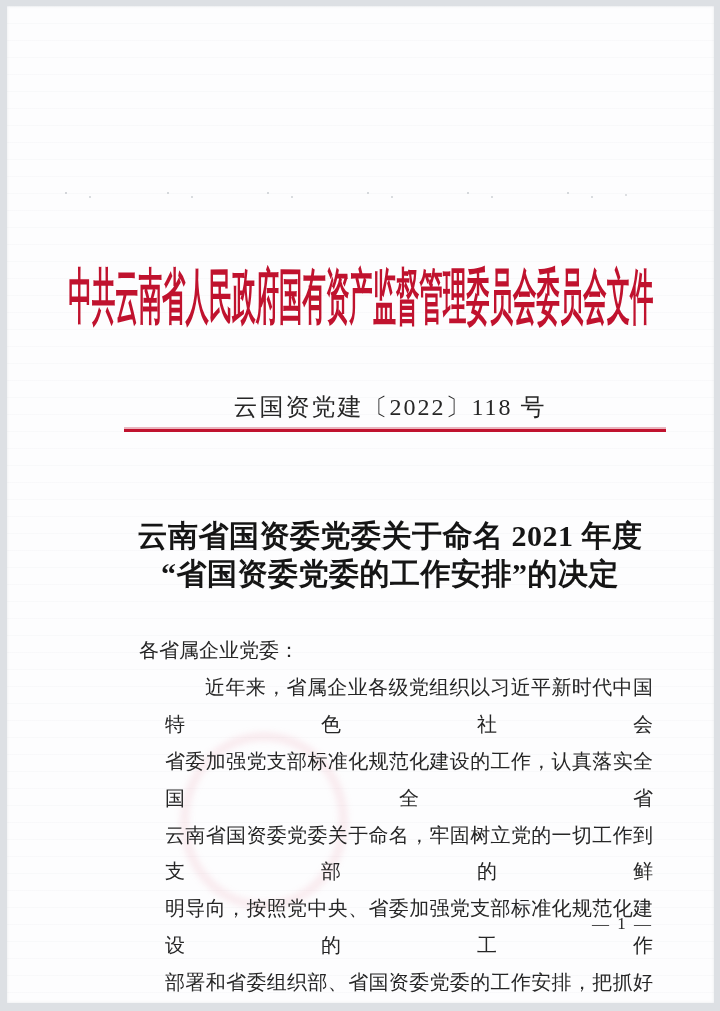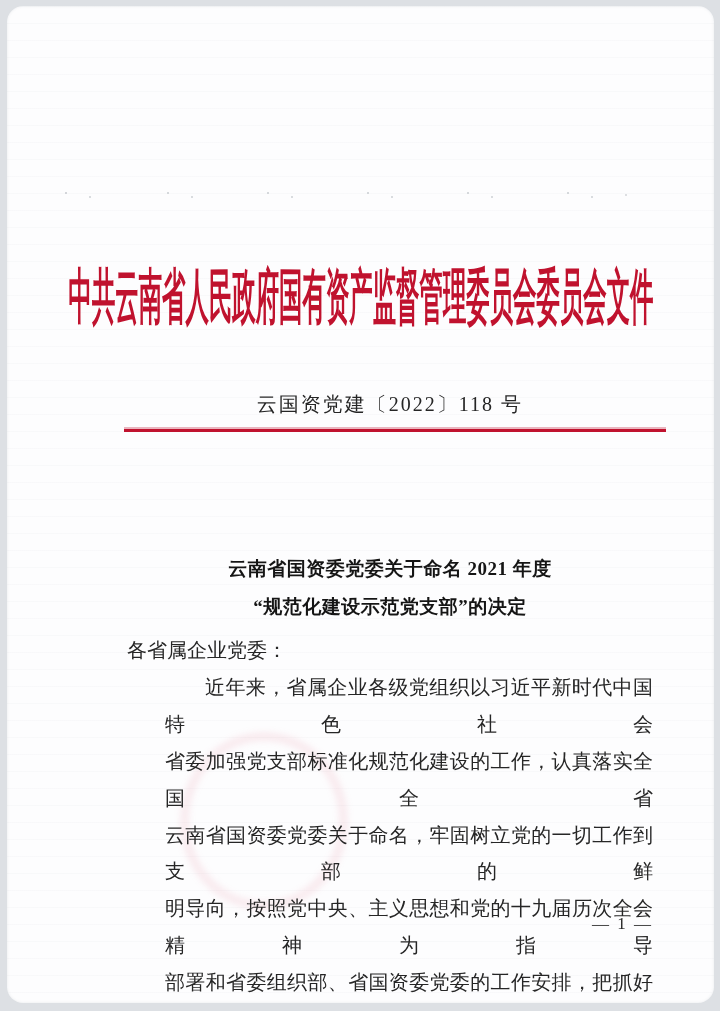--- a/index.html
+++ b/index.html
@@ -12,21 +12,21 @@
   .stage {
     position: relative;
     width: 720px; height: 1011px;
     background: #dde0e4;
   }
   .paper {
     position: absolute;
     left: 7px; top: 6px;
     width: 707px; height: 997px;
     background: #fdfdfe;
-    border-radius: 16px;
+    border-radius: 0;
     box-shadow: inset 0 0 3px rgba(90,100,115,0.12);
     overflow: hidden;
   }
   
   .paper::before {
     content: "";
     position: absolute; inset: 0;
     background: repeating-linear-gradient(180deg,
       rgba(120,130,145,0.035) 0 1px, transparent 1px 17px);
     pointer-events: none;
@@ -73,55 +73,54 @@
   .content {
     position: absolute;
     left: 120px; top: 0;
     width: 526px; height: 100%;
   }
   .doc-number {
     position: absolute;
     top: 385px; left: 0;
     width: 100%;
     text-align: center;
-    font-size: 20px;
+    font-size: 24px;
     color: #262626;
     letter-spacing: 2px;
   }
   .red-rule {
     position: absolute;
     top: 423px; left: -3px;
     width: calc(100% + 16px);
     height: 3px;
     border: none;
     margin: 0;
     background: #c0122e;
     box-shadow: 0 -2px 0 rgba(192,18,46,0.30);
   }
   .doc-title {
     position: absolute;
     top: 511px; left: 0;
     width: 100%;
     text-align: center;
     font-weight: 700;
-    font-size: 19px;
+    font-size: 30px;
     line-height: 38px;
     color: #151515;
     letter-spacing: 0.5px;
-    margin-top: 33px;
   }
   .body-block {
     position: absolute;
     top: 626px; left: 0;
     width: 100%;
     font-size: 20px;
     line-height: 36.9px;
     color: #262626;
   }
-  .salutation { text-align: left; }
+  .salutation { text-align: left; margin-left: 12px; }
   .para-line {
     text-align: justify;
     text-align-last: justify;
     text-justify: inter-ideograph;
     margin-left: 38px;
   }
   .para-line.indent { text-indent: 2em; }
   .page-number {
     position: absolute;
     top: 908px; right: 0;
@@ -144,29 +143,29 @@
     </div>
 
     <div class="content">
 
       <div class="doc-number">云国资党建〔2022〕118 号</div>
 
       <hr class="red-rule">
 
       <div class="doc-title">
         <div>云南省国资委党委关于命名 2021 年度</div>
-        <div>“规范化建设示范党支部”的决定</div>
+        <div>“省国资委党委的工作安排”的决定</div>
       </div>
 
       <div class="body-block">
         <div class="salutation">各省属企业党委：</div>
         <div class="para-line indent">近年来，省属企业各级党组织以习近平新时代中国特色社会</div>
         <div class="para-line">省委加强党支部标准化规范化建设的工作，认真落实全国全省</div>
         <div class="para-line">云南省国资委党委关于命名，牢固树立党的一切工作到支部的鲜</div>
-        <div class="para-line">明导向，按照党中央、主义思想和党的十九届历次全会精神为指导</div>
+        <div class="para-line">明导向，按照党中央、省委加强党支部标准化规范化建设的工作</div>
         <div class="para-line">部署和省委组织部、省国资委党委的工作安排，把抓好党支部建</div>
 
       </div>
 
       <div class="page-number">— 1 —</div>
     </div>
 
   </div>
 </div>
 

